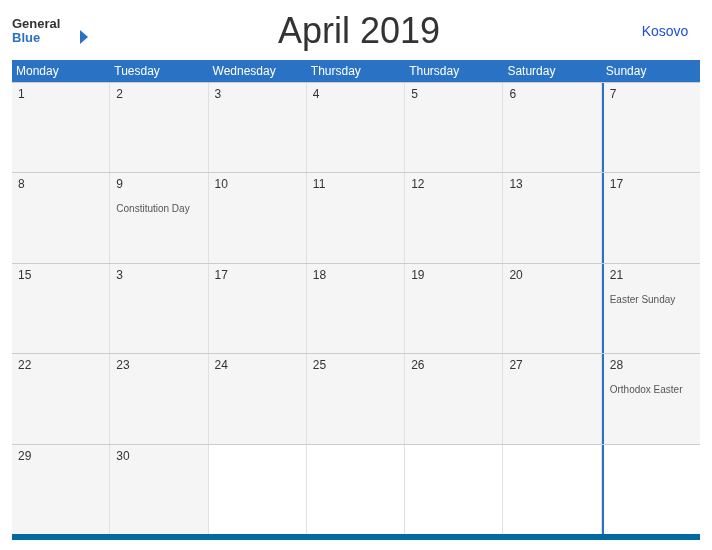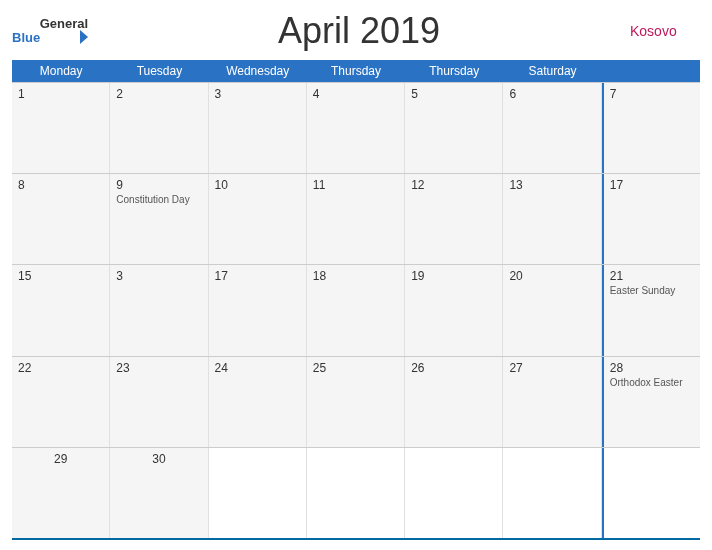--- a/index.html
+++ b/index.html
@@ -20,21 +20,21 @@
     }
     .header {
       display: flex;
       align-items: center;
       justify-content: space-between;
       margin-bottom: 8px;
     }
     .logo {
       display: flex;
       flex-direction: column;
-      align-items: flex-end;
+      align-items: flex-start;
       font-size: 13px;
       font-weight: bold;
       color: #333;
       line-height: 1.1;
     }
     .logo-general {
       color: #333;
       font-size: 13px;
       font-weight: bold;
     }
@@ -57,55 +57,54 @@
     }
     .month-title {
       font-size: 36px;
       color: #333;
       font-weight: normal;
       text-align: center;
       flex: 1;
     }
     .country-name {
       font-size: 14px;
-      color: #be185d;
-      text-align: left;
+      color: #1d4ed8;
+      text-align: center;
       min-width: 70px;
     }
     .calendar {
       flex: 1;
       display: flex;
       flex-direction: column;
     }
     .day-headers {
       display: grid;
       grid-template-columns: repeat(7, 1fr);
       background: #2a72c3;
     }
     .day-header {
       color: #fff;
       font-size: 12px;
       font-weight: normal;
       padding: 4px 4px;
-      text-align: center;
+      text-align: left;
     }
     .calendar-grid {
       flex: 1;
       display: flex;
       flex-direction: column;
     }
     .week-row {
       display: grid;
       grid-template-columns: repeat(7, 1fr);
       flex: 1;
       border-top: 1px solid #ccc;
     }
     .week-row:last-child {
-      border-bottom: 2px solid #0369a1;
-      text-align: center;
+      border-bottom: 6px solid #0369a1;
     }
     .day-cell {
       border-right: 1px solid #e0e0e0;
       padding: 4px 6px;
       background: #f5f5f5;
       display: flex;
       flex-direction: column;
       min-height: 60px;
     }
     .day-cell:last-child {
@@ -114,21 +113,21 @@
     .day-cell.empty {
       background: #fff;
     }
     .day-number {
       font-size: 12px;
       color: #333;
     }
     .holiday-name {
       font-size: 10px;
       color: #555;
-      margin-top: 2px;
+      margin-top: 12px;
       line-height: 1.2;
     }
     .sunday-cell {
       border-left: 2px solid #2a72c3;
     }
   </style>
 </head>
 <body>
 
 <div class="page">
@@ -145,20 +144,21 @@
   </div>
 
   <div class="calendar">
     <div class="day-headers">
       <div class="day-header">Monday</div>
       <div class="day-header">Tuesday</div>
       <div class="day-header">Wednesday</div>
       <div class="day-header">Thursday</div>
       <div class="day-header">Thursday</div>
       <div class="day-header">Saturday</div>
+      <div class="day-header">Sunday</div>
     </div>
 
     <div class="calendar-grid" id="cal-grid">
     <div class="week-row">
           <div class="day-cell">
             <div class="day-number">1</div>
           </div>
           <div class="day-cell">
             <div class="day-number">2</div>
           </div>

